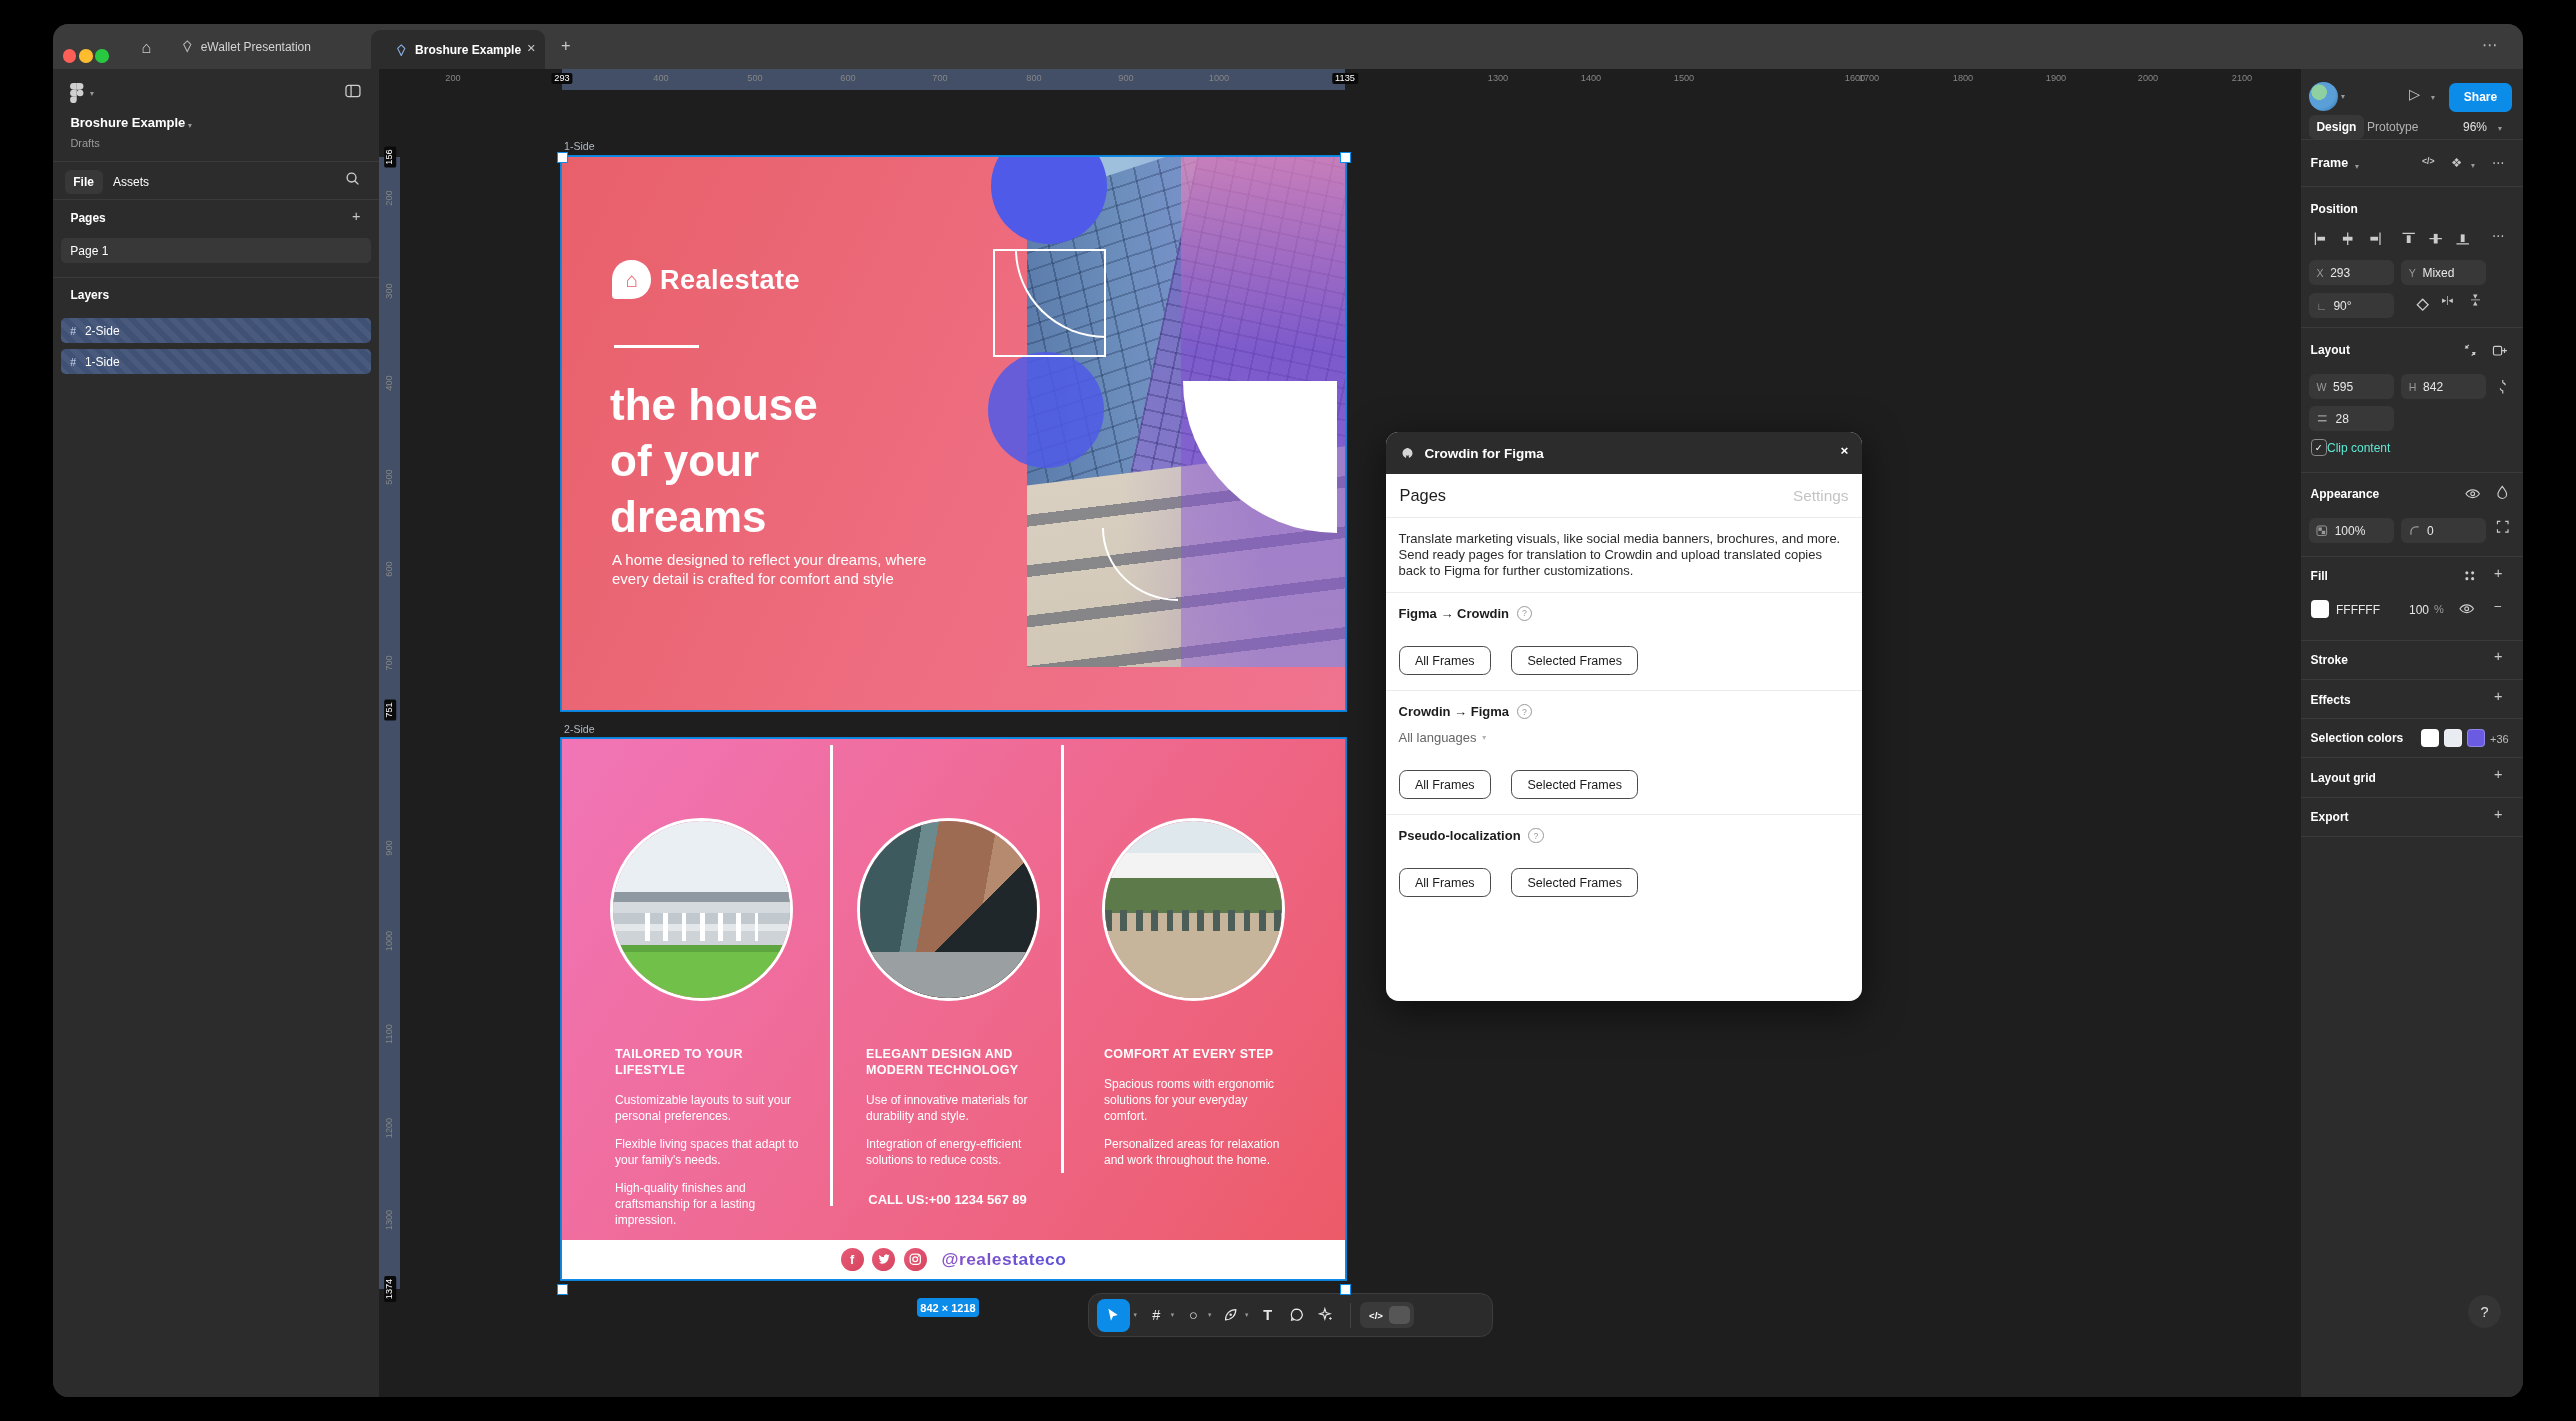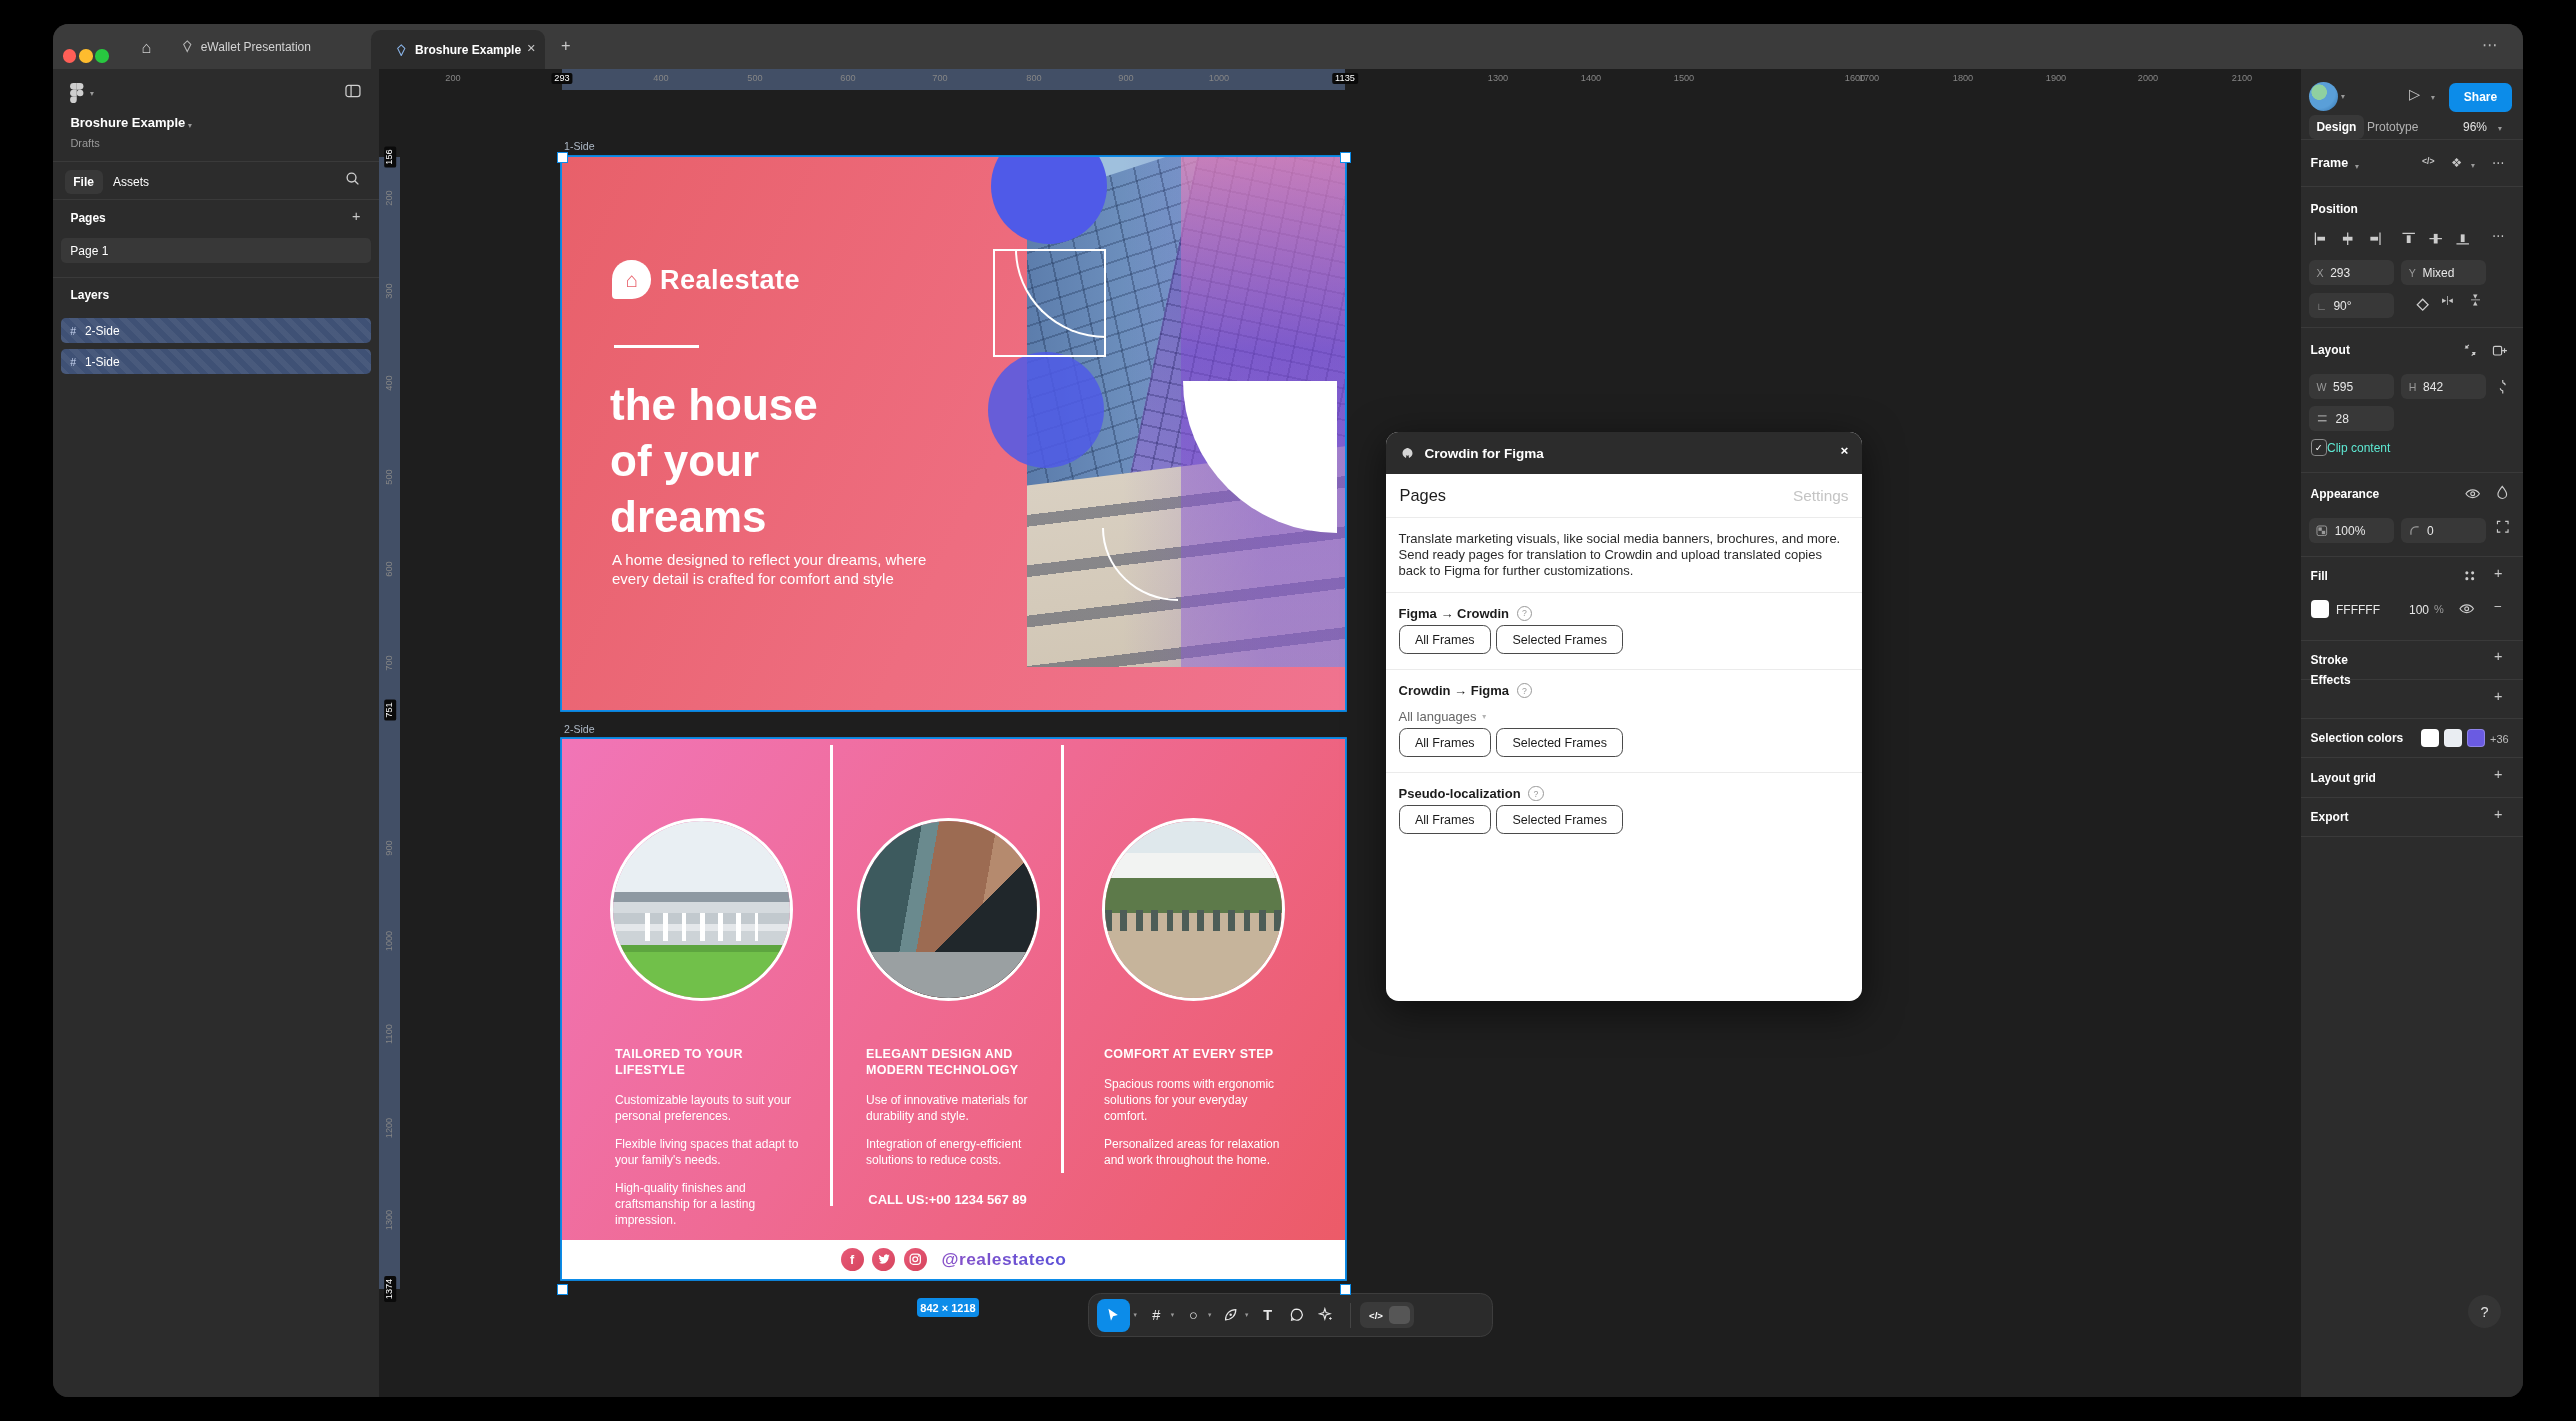--- a/index.html
+++ b/index.html
@@ -147,21 +147,21 @@
   .dlg-tab-active{font-size:16.4px;color:#1c1c1c;font-weight:500}
   .dlg-tab-idle{margin-left:auto;font-size:15.4px;color:#c4c4c4}
   .dlg-body{position:absolute;left:0;top:87px;right:0;bottom:42px;overflow:hidden}
   .dlg-desc{padding:11.6px 15.4px 13.5px 12.5px;font-size:13px;line-height:16px;color:#2a2a2a;border-bottom:1px solid #ebebeb}
   .dlg-sec{padding:12.5px 12.5px 15.4px 12.5px;border-bottom:1px solid #ebebeb}
   .dlg-sec:last-of-type{border-bottom:none}
   .sec-title{display:flex;align-items:center;gap:7.7px;font-size:13px;font-weight:700;color:#1b1b1b}
   .qmark{width:13.5px;height:13.5px;border:1.2px solid #999;border-radius:50%;font-size:8.7px;color:#999;
     display:inline-flex;align-items:center;justify-content:center;font-weight:400}
   .dd{margin-top:10.6px;font-size:13px;color:#666;display:flex;align-items:center;gap:5.8px}
-  .btn-row{margin-top:4px;display:flex;gap:5px}
+  .btn-row{margin-top:25px;display:flex;gap:20px}
   .dlg-btn{height:29px;padding:0 15.4px;border:1.3px solid #4a4a4a;border-radius:7.7px;background:#fff;
     font-size:12.5px;color:#1b1b1b;display:inline-flex;align-items:center;font-family:inherit}
   .dlg-footer{position:absolute;left:0;bottom:0;right:0;height:42px;border-top:1px solid #ebebeb;
     border-radius:0 0 12.5px 12.5px;display:flex;align-items:center;justify-content:center;gap:6.7px;background:#fff}
   .cr-box{width:25px;height:25px;background:#1c1c1c;border-radius:6.7px;display:flex;align-items:center;justify-content:center}
   .cr-word{font-size:20px;font-weight:700;color:#1b1b1b;letter-spacing:-0.3px}
 </style>
 </head>
 <body>
 
@@ -568,21 +568,21 @@
         <path d="M1 7s2.6-4 7-4 7 4 7 4-2.6 4-7 4-7-4-7-4z" fill="none" stroke="#ccc" stroke-width="1.2"></path>
         <circle cx="8" cy="7" r="2" fill="none" stroke="#ccc" stroke-width="1.2"></circle>
       </svg>
     <span class="iicon" style="left:193px;top:530px;font-size:13.5px">−</span>
 
     <div class="idiv" style="top:571px"></div>
     <span class="ilabel" style="left:9.6px;top:584px">Stroke</span>
     <span class="abs plus-ic" style="left:193px;top:579px">+</span>
 
     <div class="idiv" style="top:610px"></div>
-    <span class="ilabel" style="left:9.6px;top:604px">Effects</span>
+    <span class="ilabel" style="left:9.6px;top:624px">Effects</span>
     <span class="abs plus-ic" style="left:193px;top:619px">+</span>
 
     <div class="idiv" style="top:649px"></div>
     <span class="ilabel" style="left:9.6px;top:662px">Selection colors</span>
     <span class="swatch" style="left: 120px; top: 660px; background: rgb(255, 255, 255);"></span>
     <span class="swatch" style="left: 143px; top: 660px; background: rgb(233, 237, 242);"></span>
     <span class="swatch" style="left: 166px; top: 660px; background: rgb(106, 91, 226);"></span>
     <span class="abs" style="left:189px;top:664px;color:#bdbdbd;font-size:11px">+36</span>
 
     <div class="idiv" style="top:688px"></div>

